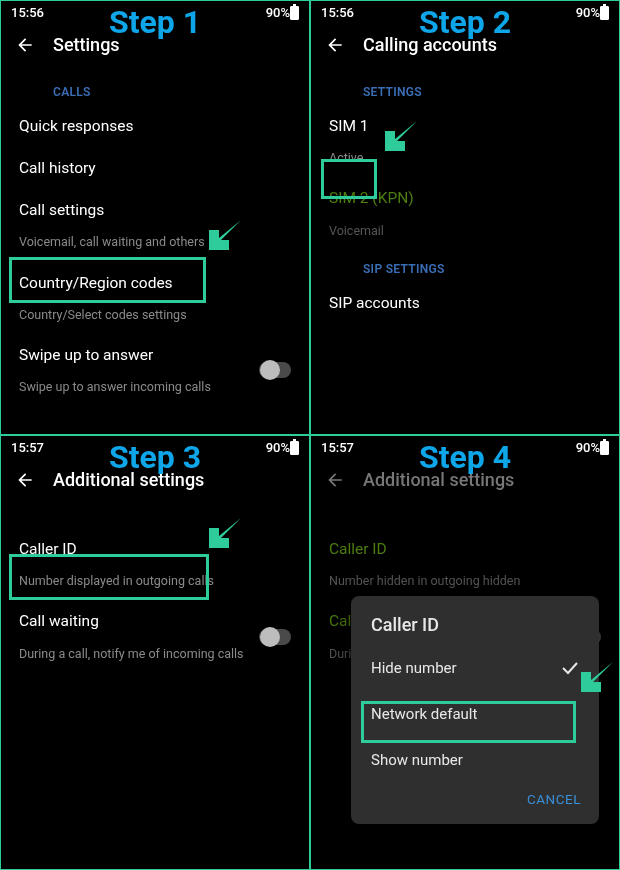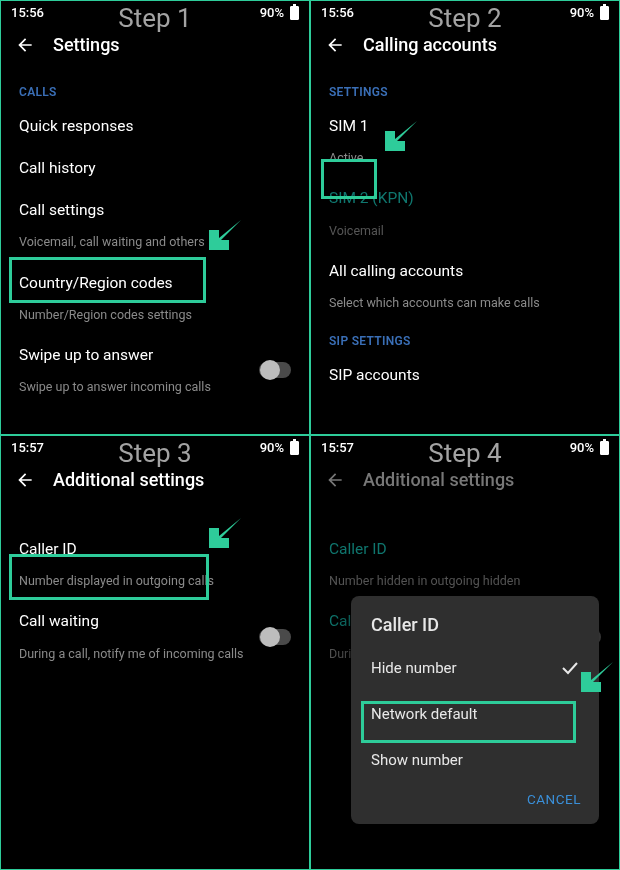--- a/index.html
+++ b/index.html
@@ -1,32 +1,32 @@
 <!DOCTYPE html>
 <html><head>
 <meta charset="utf-8">
 <style>
   * { margin: 0; padding: 0; box-sizing: border-box; font-family: Roboto, "Segoe UI", Arial, sans-serif; }
   body { background: #000; width: 620px; height: 870px; overflow: hidden; }
   .grid { display: grid; grid-template-columns: 1fr 1fr; grid-template-rows: 1fr 1fr; width: 620px; height: 870px; }
   .panel { position: relative; background: #000; border: 1px solid #2ecc9a; overflow: hidden; }
   .statusbar { display: flex; justify-content: space-between; align-items: flex-start; padding: 4px 10px 2px 10px; color: #fff; font-size: 13px; font-weight: 500; }
-  .status-right { display: flex; align-items: center; gap: 6px; }
+  .status-right { display: flex; align-items: center; gap: 0; }
   .battery-icon { width: 9px; height: 14px; border: 1px solid #fff; border-radius: 1px; position: relative; background: #fff; }
   .battery-icon::before { content: ""; position: absolute; top: -3px; left: 2px; width: 3px; height: 2px; background: #fff; }
-  .step-label { position: absolute; top: 2px; left: 50%; transform: translateX(-50%); font-size: 26px; font-weight: 400; color: #a3a3a3; z-index: 5; pointer-events: none; }
+  .step-label { position: absolute; top: 2px; left: 50%; transform: translateX(-50%); font-size: 32px; font-weight: 700; color: #0ea5e9; z-index: 5; pointer-events: none; }
   .header { display: flex; align-items: center; gap: 18px; padding: 12px 14px 18px 14px; color: #fff; }
   .back-arrow { width: 20px; height: 20px; display: flex; align-items: center; justify-content: center; }
   .back-arrow svg { width: 20px; height: 20px; fill: #fff; }
   .header.dimmed .back-arrow svg { fill: #777; }
   .header-title { font-size: 18px; font-weight: 500; color: #fff; }
   .header.dimmed .header-title { color: #777; }
-  .section-header { font-size: 12px; font-weight: 600; color: #3a6fb7; padding: 12px 18px 6px 18px; letter-spacing: 0.3px; }
+  .section-header { font-size: 12px; font-weight: 600; color: #3a6fb7; padding: 12px 18px 6px 18px; letter-spacing: 0.3px; margin-left: 34px; }
   .item { padding: 11px 18px; position: relative; }
-  .item.dimmed .item-title { color: #0f766e; }
+  .item.dimmed .item-title { color: #4d7c0f; }
   .item.dimmed .item-sub { color: #555; }
   .item-title { font-size: 15.5px; color: #fff; font-weight: 400; line-height: 1.3; }
   .item-sub { font-size: 12.5px; color: #8a8a8a; margin-top: 14px; line-height: 1.3; }
   .toggle { position: absolute; right: 18px; top: 50%; transform: translateY(-50%); width: 32px; height: 16px; background: #4a4a4a; border-radius: 8px; }
   .toggle::after { content: ""; position: absolute; left: 1px; top: -2px; width: 20px; height: 20px; background: #bdbdbd; border-radius: 50%; }
   .highlight-box { position: absolute; border: 3px solid #2ecc9a; pointer-events: none; z-index: 4; }
   .arrow { position: absolute; z-index: 6; pointer-events: none; }
   .arrow svg { width: 40px; height: 40px; }
   .arrow svg path { fill: #2ecc9a; }
   .dialog { position: absolute; left: 40px; right: 20px; top: 160px; background: #2f2f2f; border-radius: 8px; z-index: 8; padding: 18px 0 6px 0; box-shadow: 0 8px 24px rgba(0,0,0,0.6); }
@@ -66,21 +66,21 @@
     </div>
     <div class="item">
       <div class="item-title">Call history</div>
     </div>
     <div class="item">
       <div class="item-title">Call settings</div>
       <div class="item-sub">Voicemail, call waiting and others</div>
     </div>
     <div class="item">
       <div class="item-title">Country/Region codes</div>
-      <div class="item-sub">Number/Region codes settings</div>
+      <div class="item-sub">Country/Select codes settings</div>
     </div>
     <div class="item">
       <div class="item-title">Swipe up to answer</div>
       <div class="item-sub">Swipe up to answer incoming calls</div>
       <div class="toggle"></div>
     </div>
     <div class="highlight-box" style="left:8px; top:256px; width:197px; height:46px;"></div>
     <div class="arrow" style="left:204px; top:215px;">
       <svg viewBox="0 0 40 40">
           <path d="M34 6 L14 26 L14 16 L6 16 L6 34 L24 34 L24 26 L14 26 Z" transform="rotate(0)"></path>
@@ -107,24 +107,20 @@
       <span class="header-title">Calling accounts</span>
     </div>
     <div class="section-header">SETTINGS</div>
     <div class="item">
       <div class="item-title">SIM 1</div>
       <div class="item-sub">Active</div>
     </div>
     <div class="item dimmed">
       <div class="item-title">SIM 2  (KPN)</div>
       <div class="item-sub">Voicemail</div>
-    </div>
-    <div class="item">
-      <div class="item-title">All calling accounts</div>
-      <div class="item-sub">Select which accounts can make calls</div>
     </div>
     <div class="section-header">SIP SETTINGS</div>
     <div class="item">
       <div class="item-title">SIP accounts</div>
     </div>
     <div class="highlight-box" style="left:10px; top:158px; width:56px; height:40px;"></div>
     <div class="arrow" style="left:70px; top:116px;">
       <svg viewBox="0 0 40 40">
           <path d="M36 4 L16 24 L24 24 L24 34 L4 34 L4 14 L14 14 L14 22 Z"></path>
         </svg>

